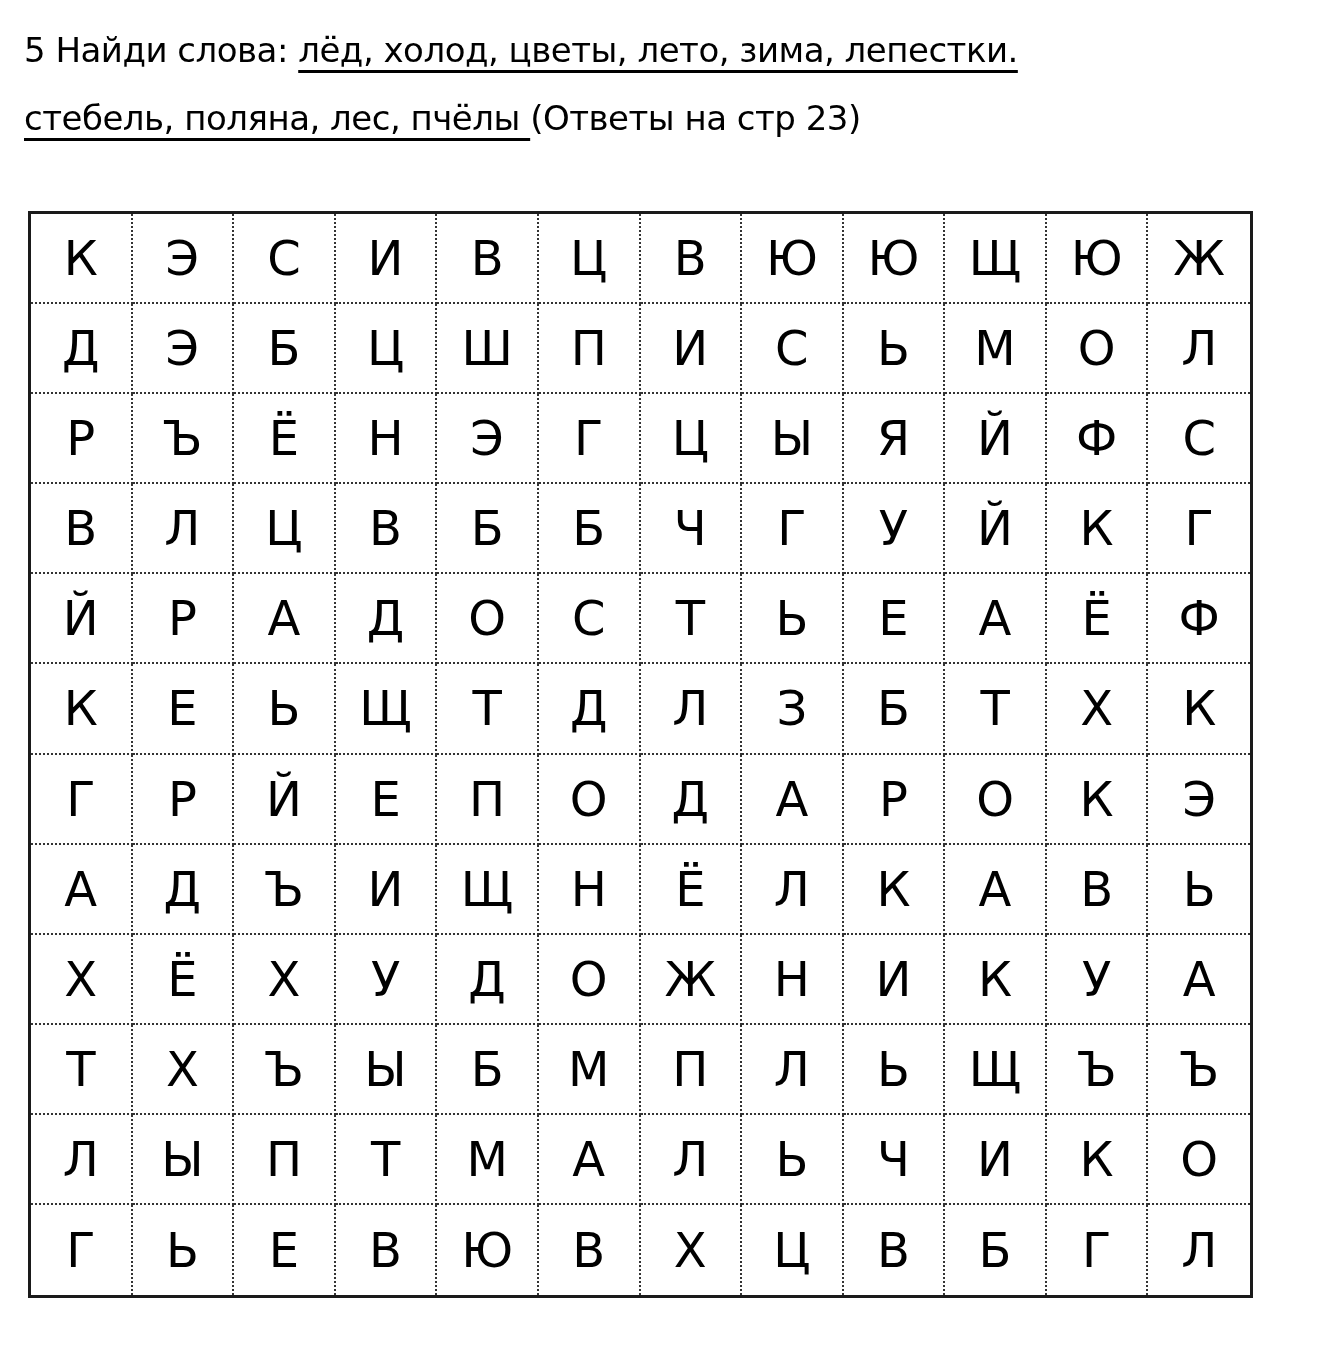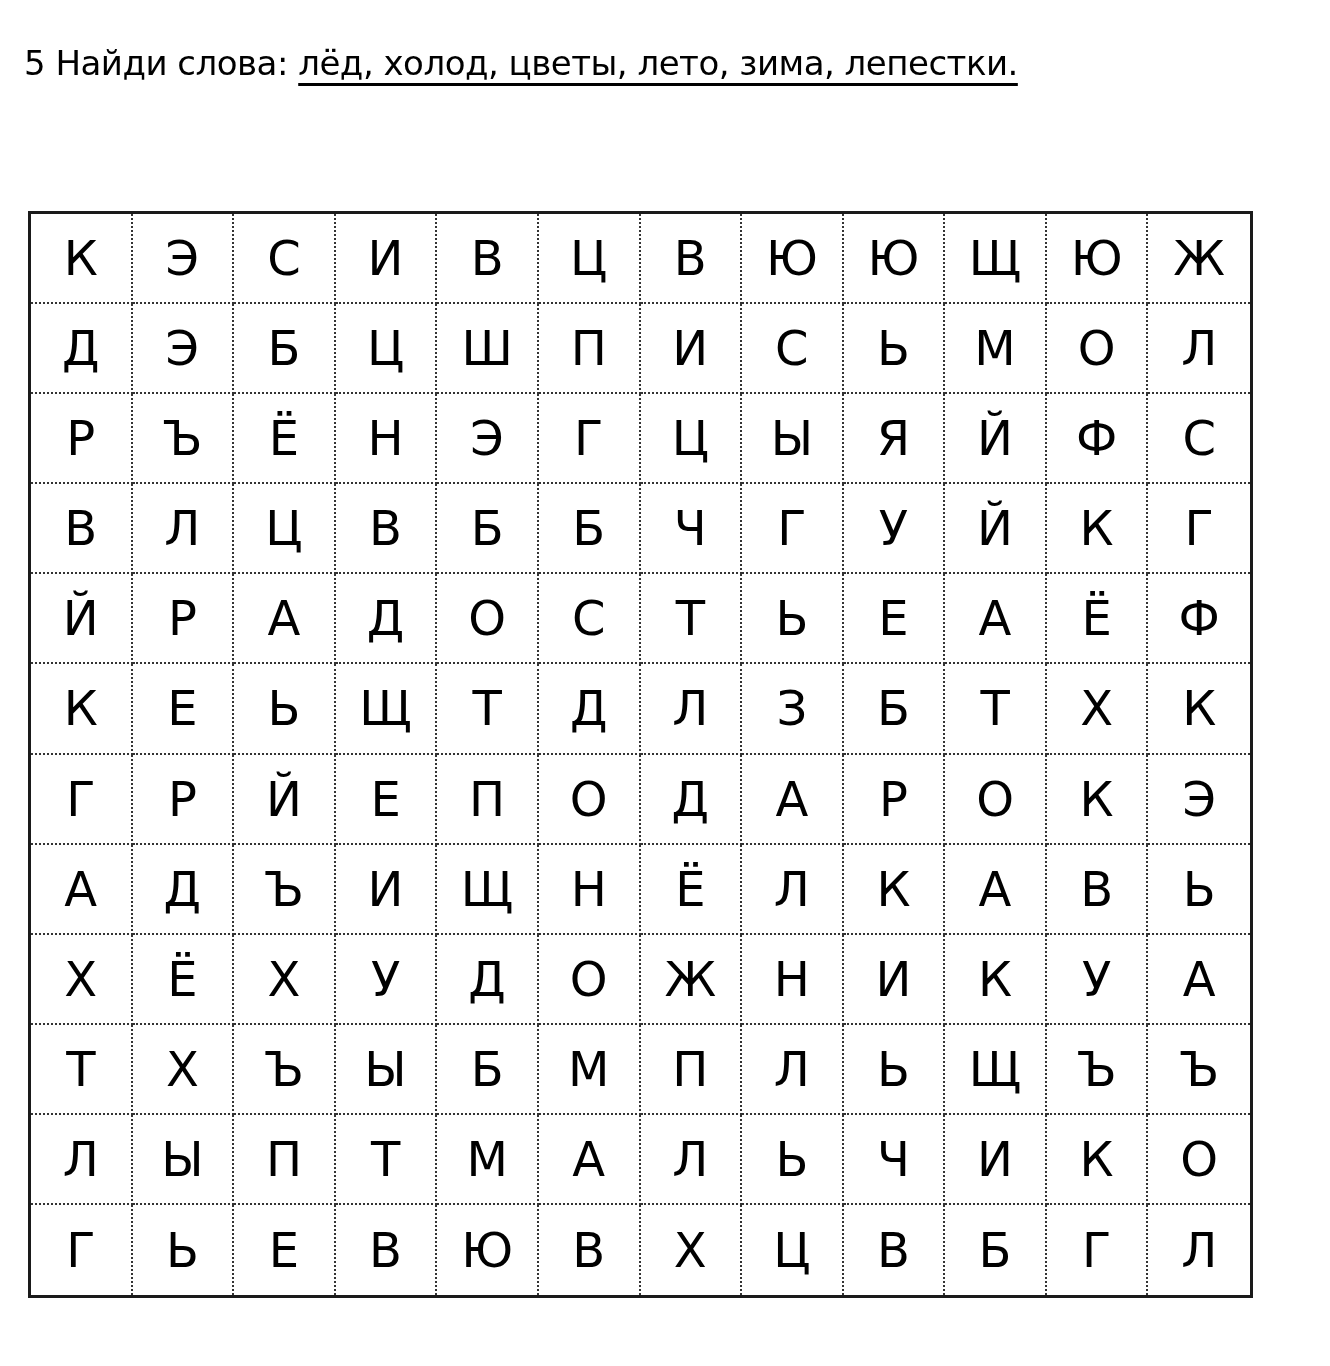--- a/index.html
+++ b/index.html
@@ -10,21 +10,21 @@
     body {
       width: 1330px;
       height: 1366px;
       position: relative;
       overflow: hidden;
       color: #000;
     }
     .instructions {
       position: absolute;
       left: 24px;
-      top: 29px;
+      top: 16px;
       width: 1290px;
       font-family: "DejaVu Sans", sans-serif;
       font-size: 34px;
       line-height: 68px;
       letter-spacing: -0.5px;
     }
     .instructions .line { display: block; white-space: nowrap; }
     .instructions .words {
       text-decoration: underline;
       text-decoration-thickness: 3px;
@@ -56,20 +56,23 @@
     }
     .cell.last-col { border-right: none; }
     .cell.last-row { border-bottom: none; }
   </style>
 </head>
 <body>
 
 <div class="instructions">
   <span class="line">
     <span>5 Найди слова: </span><span class="words">лёд, холод, цветы, лето, зима, лепестки.</span>
+  </span>
+  <span class="line">
+    <span class="words">стебель, поляна, лес, пчёлы </span><span>(Ответы на стр 23)</span>
   </span>
 </div>
 
 <div class="grid" id="grid">
     <div class="cell">К</div>
     <div class="cell">Э</div>
     <div class="cell">С</div>
     <div class="cell">И</div>
     <div class="cell">В</div>
     <div class="cell">Ц</div>

